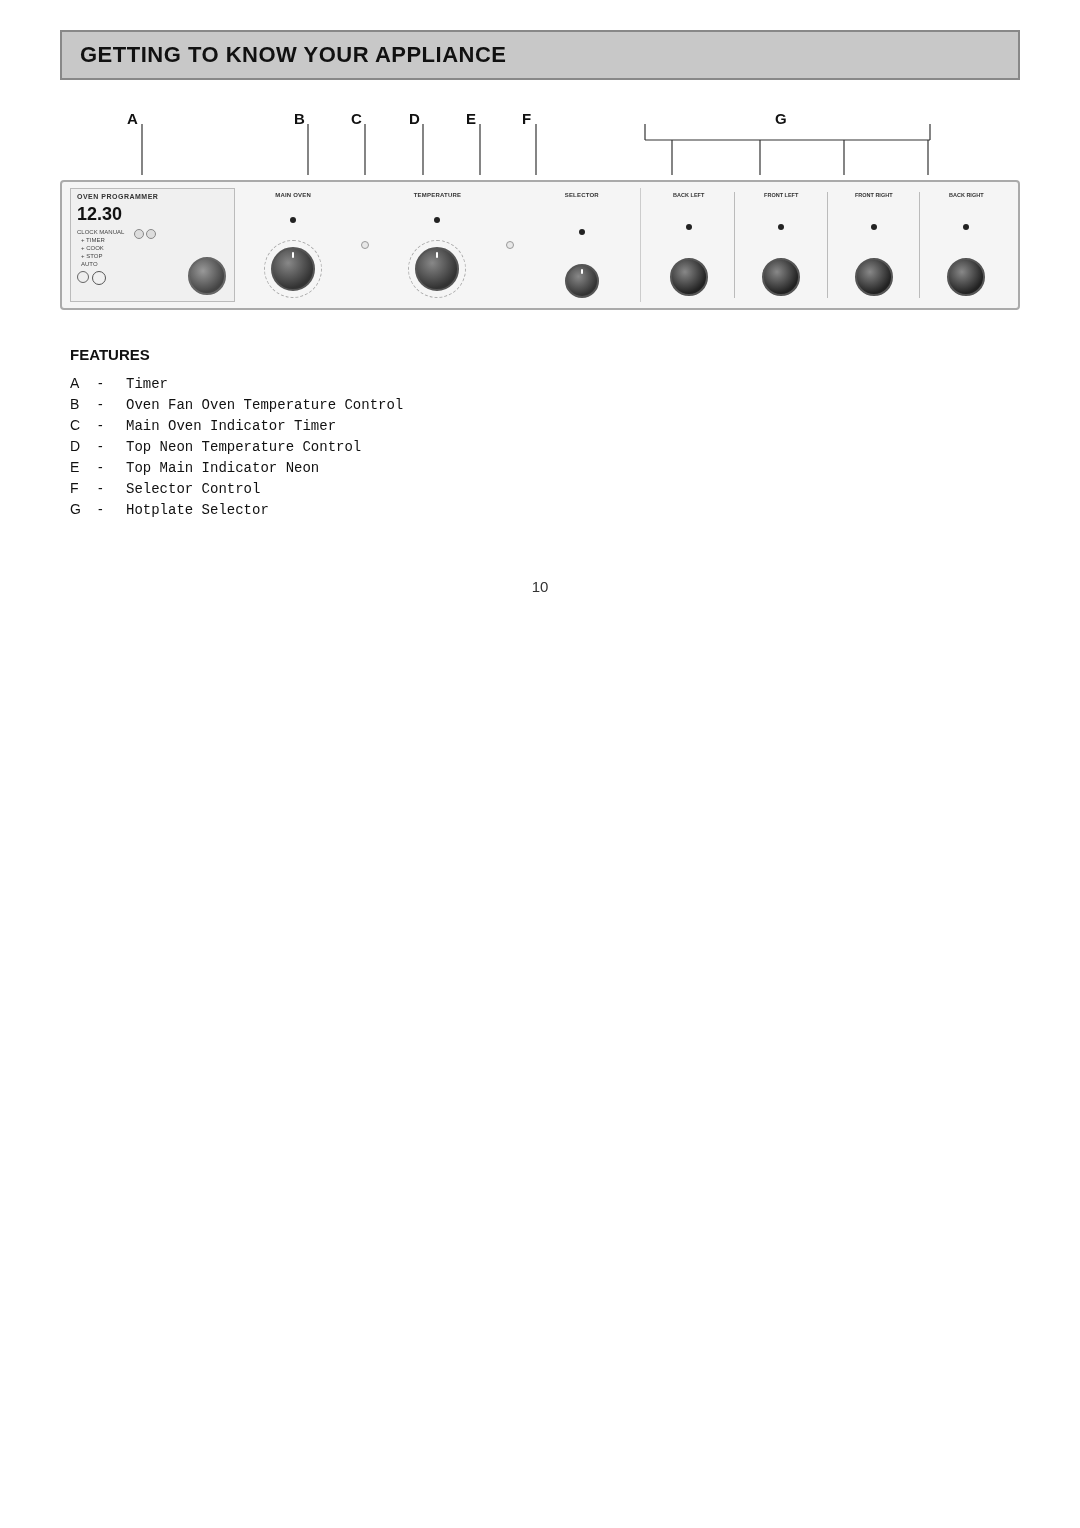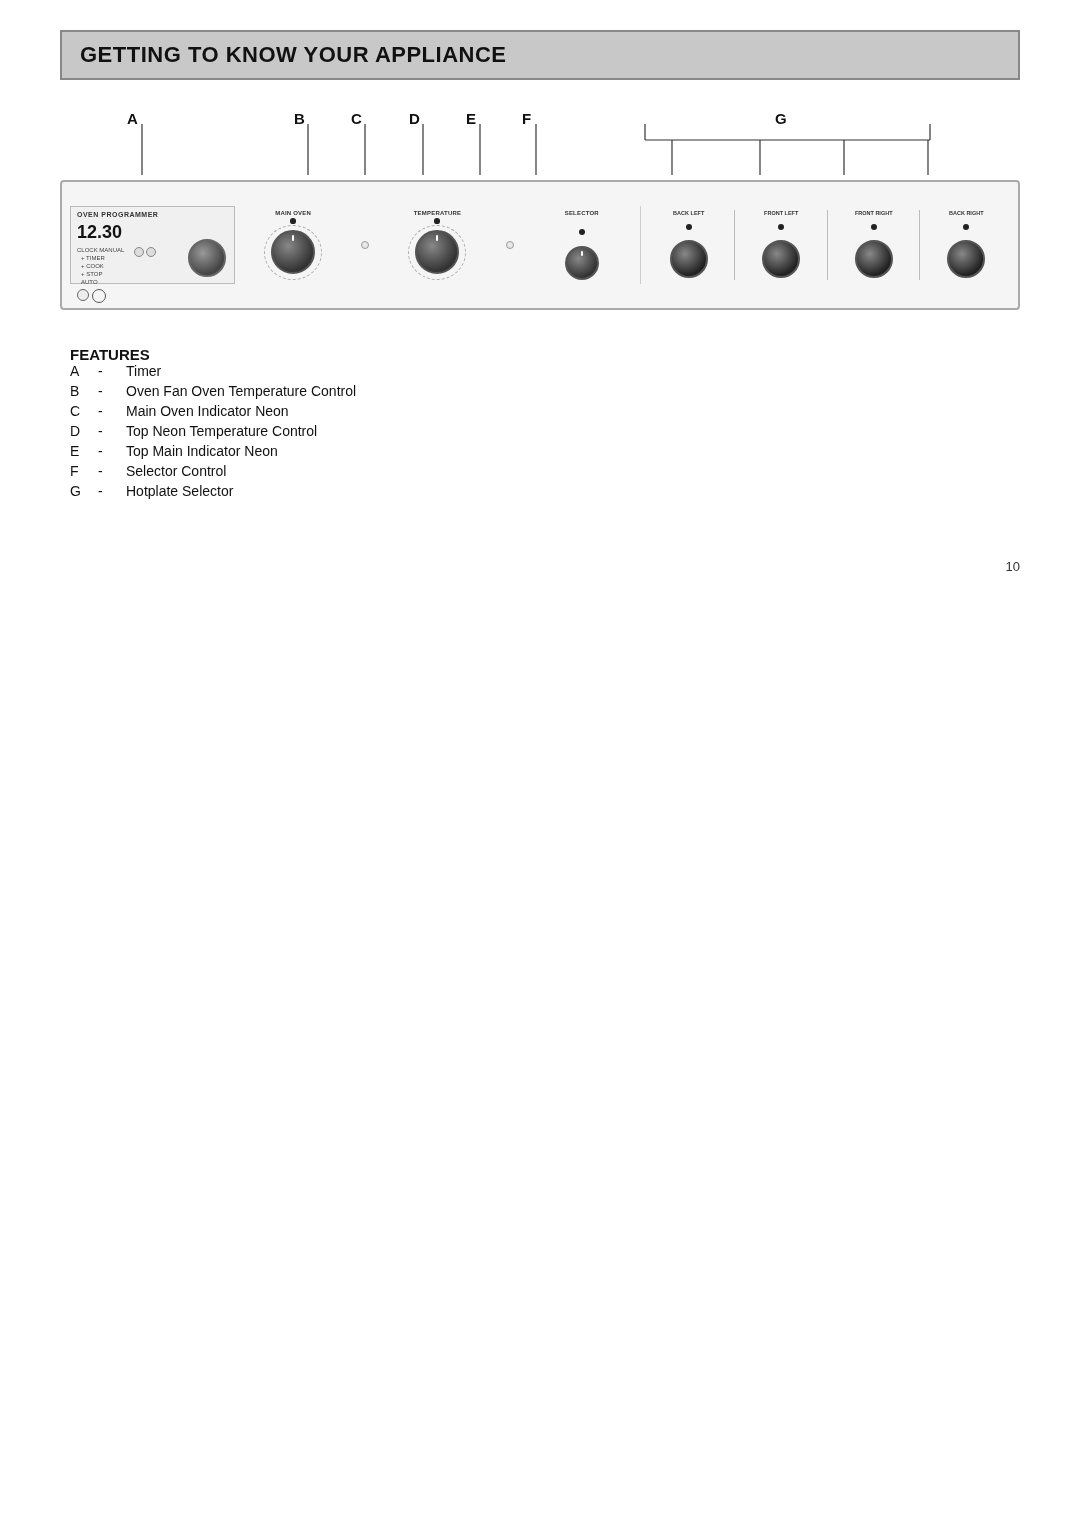--- a/index.html
+++ b/index.html
@@ -37,21 +37,21 @@
       font-weight: bold;
       color: #111;
       margin-bottom: 18px;
       margin-top: 10px;
     }
 
     .control-panel-box {
       border: 2px solid #aaa;
       background: #f5f5f5;
       border-radius: 4px;
-      padding: 24px 8px;
+      padding: 6px 8px;
       display: flex;
       flex-direction: row;
       align-items: stretch;
       gap: 4px;
       height: 130px;
       position: relative;
     }
 
     
     .programmer-section {
@@ -263,21 +263,21 @@
     
     .features-section {
       margin-top: 36px;
       padding-left: 10px;
     }
 
     .features-title {
       font-size: 15px;
       font-weight: bold;
       color: #111;
-      margin-bottom: 0;
+      margin-bottom: 12px;
     }
 
     .features-list {
       list-style: none;
       padding: 0;
     }
 
     .features-list li {
       display: flex;
       flex-direction: row;
@@ -293,26 +293,27 @@
       flex-shrink: 0;
     }
 
     .feature-dash {
       width: 28px;
       flex-shrink: 0;
     }
 
     .feature-text {
       flex: 1;
+      font-family: Liberation Mono, monospace;
     }
 
     
     .page-number {
-      text-align: right;
-      font-size: 13px;
+      text-align: center;
+      font-size: 15px;
       color: #333;
       margin-top: 60px;
     }
 
     
     .diagram-container {
       position: relative;
       margin: 20px 0 30px 0;
     }
 
@@ -516,21 +517,21 @@
             <span class="feature-text">Timer</span>
           </li>
           <li>
             <span class="feature-letter">B</span>
             <span class="feature-dash">-</span>
             <span class="feature-text">Oven Fan Oven Temperature Control</span>
           </li>
           <li>
             <span class="feature-letter">C</span>
             <span class="feature-dash">-</span>
-            <span class="feature-text">Main Oven Indicator Neon</span>
+            <span class="feature-text">Main Oven Indicator Timer</span>
           </li>
           <li>
             <span class="feature-letter">D</span>
             <span class="feature-dash">-</span>
             <span class="feature-text">Top Neon Temperature Control</span>
           </li>
           <li>
             <span class="feature-letter">E</span>
             <span class="feature-dash">-</span>
             <span class="feature-text">Top Main Indicator Neon</span>

